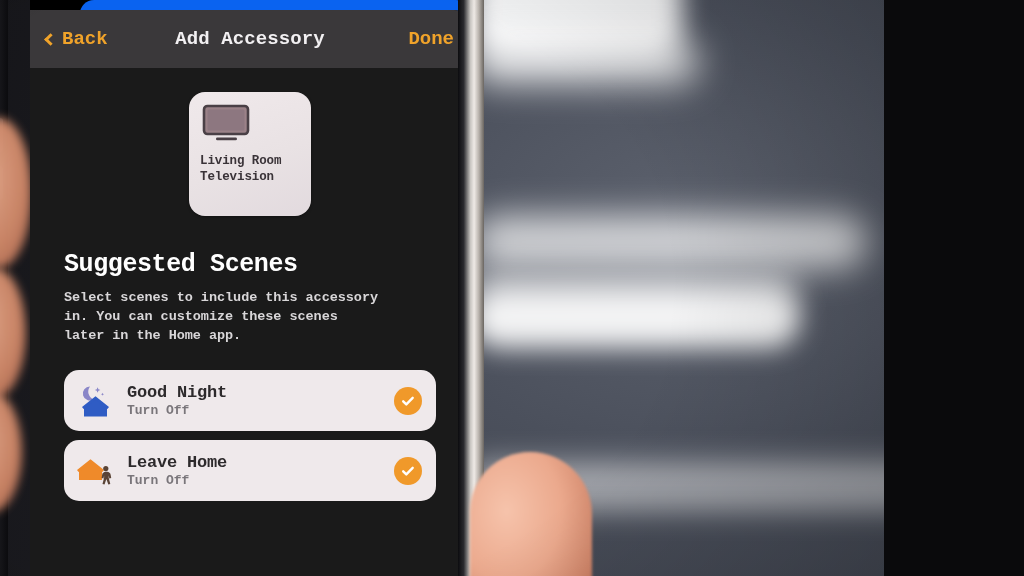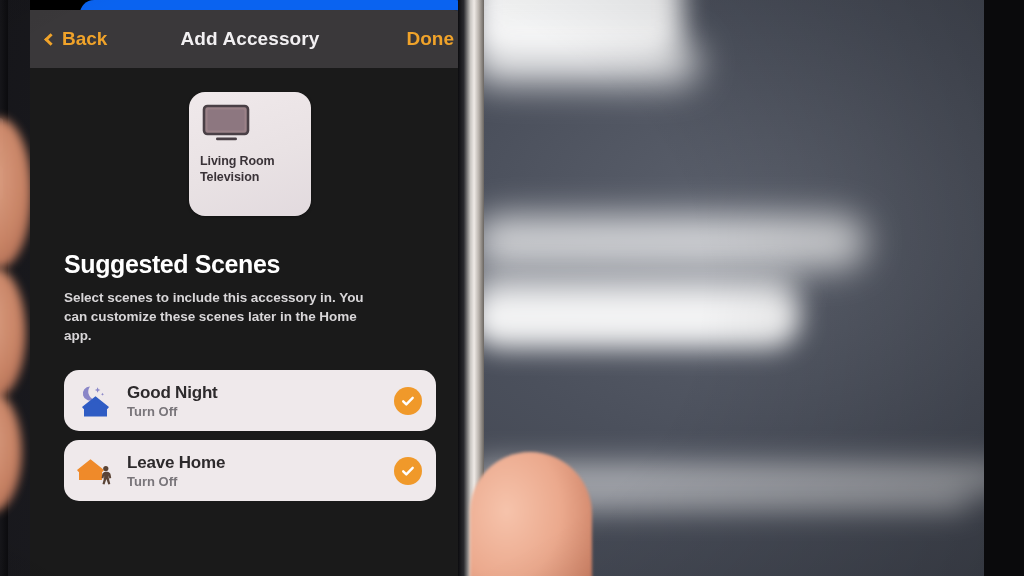--- a/index.html
+++ b/index.html
@@ -7,23 +7,24 @@
   html, body {
     width: 1024px;
     height: 576px;
     overflow: hidden;
     background: #0a0a0c;
     font-family: "Liberation Sans", sans-serif;
   }
 
   #scene {
     position: relative;
-    width: 984px;
+    width: 884px;
     height: 576px;
     overflow: hidden;
+    font-family: Liberation Mono, monospace;
   }
 
   
   .bg-wall {
     position: absolute;
     inset: 0;
     background:
       radial-gradient(ellipse 700px 500px at 78% 40%, #5d626e 0%, #4b505c 45%, #3b3f49 100%);
   }
   .bg-dark-left {

